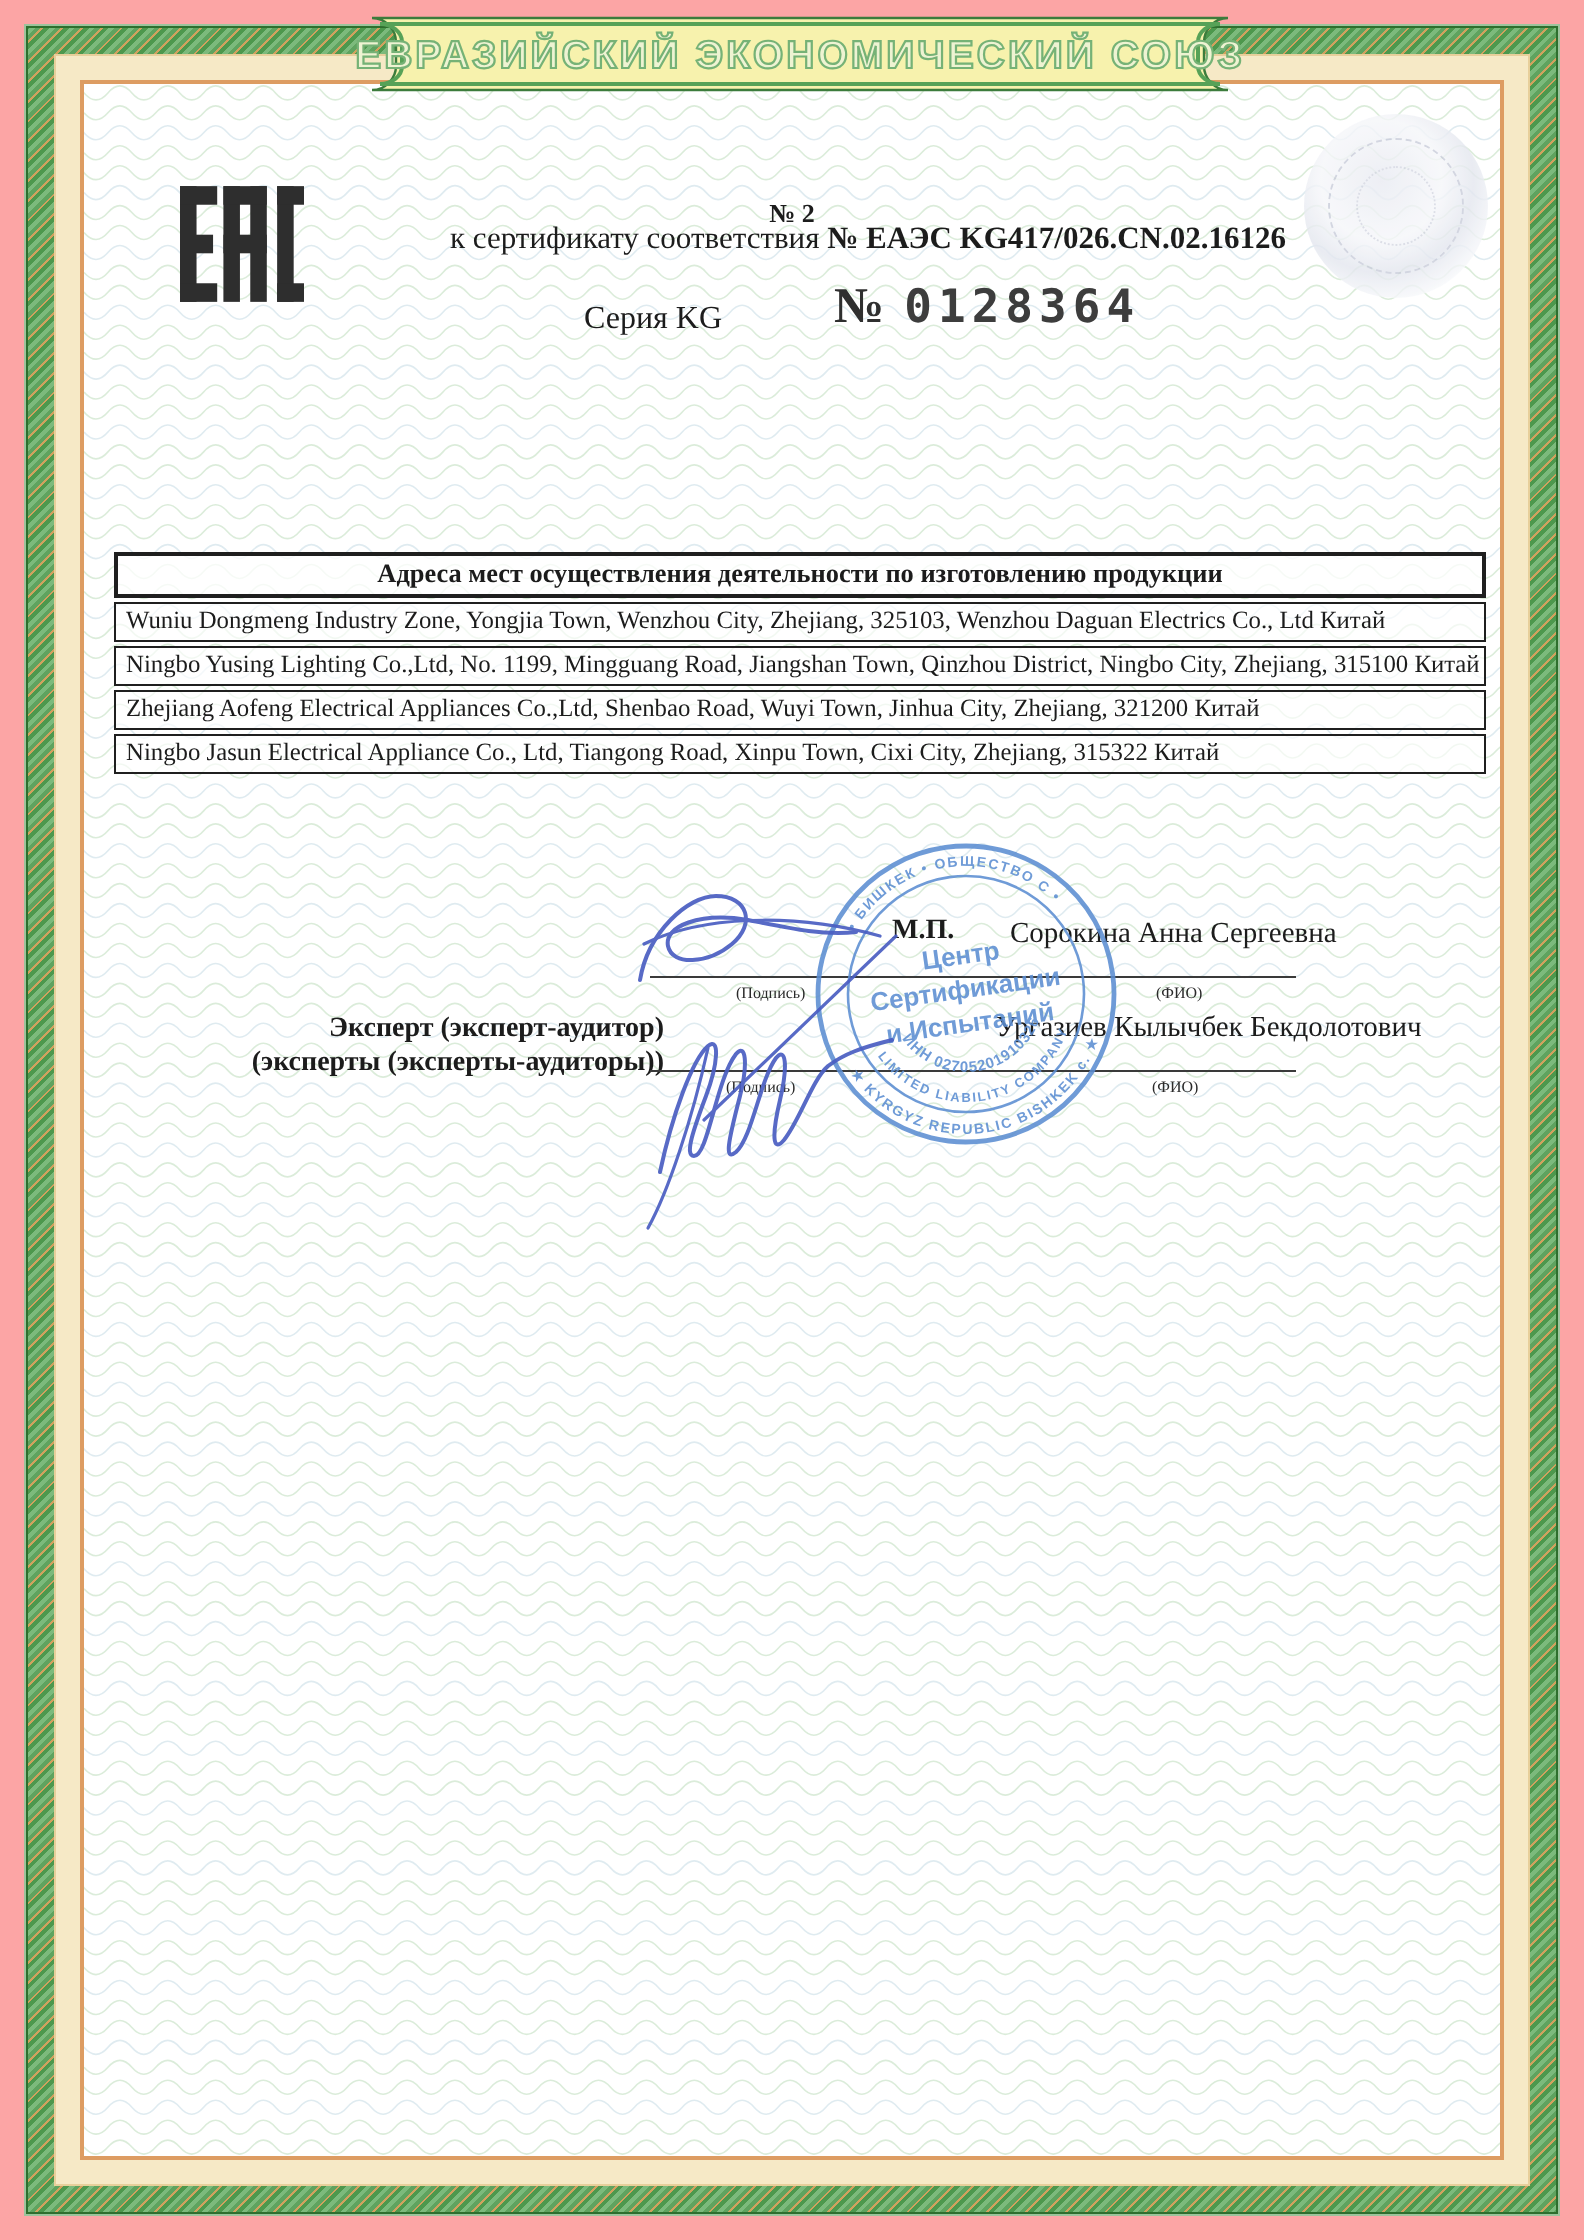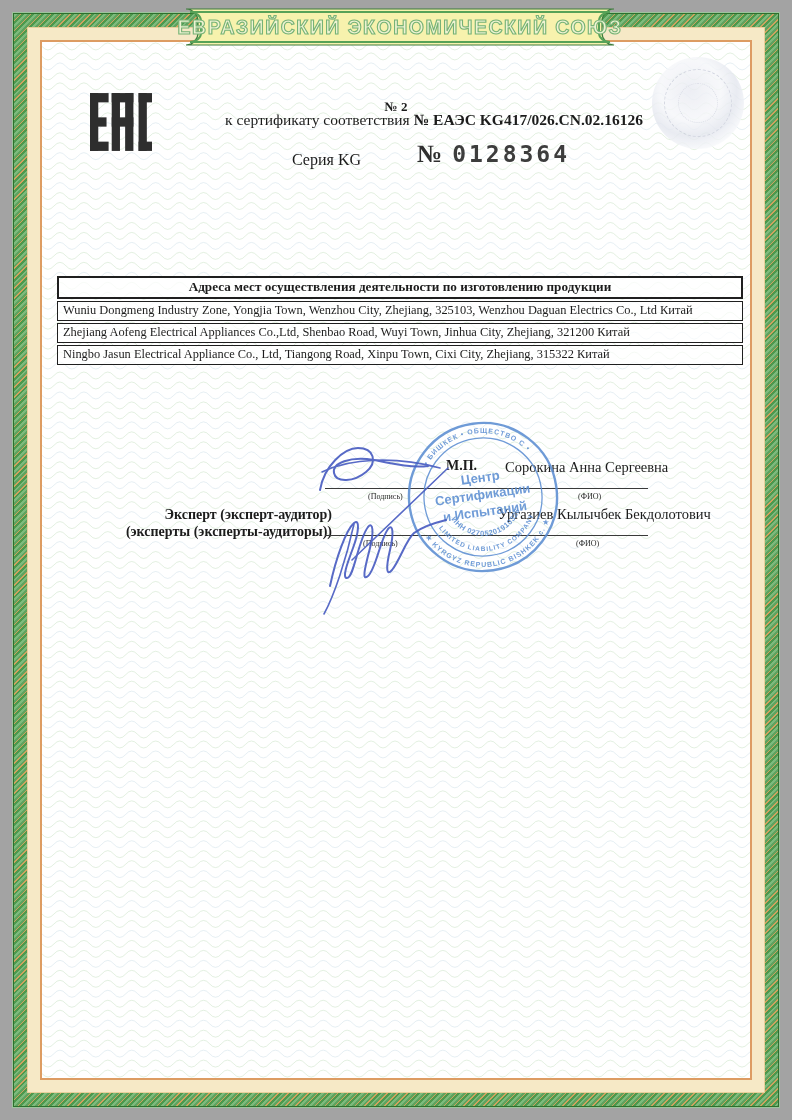--- a/index.html
+++ b/index.html
@@ -1,16 +1,16 @@
 <!DOCTYPE html>
 <html><head>
 <meta charset="utf-8">
 <style>
   html,body{margin:0;padding:0;background:#ffffff;}
-  #page{position:relative;width:792px;height:1120px;background:#a3a3a3;overflow:hidden;
+  #page{position:relative;width:792px;height:1120px;background:#fca5a5;overflow:hidden;
         font-family:"Liberation Serif","DejaVu Serif",serif;color:#1c1c1c;}
   
   .frame-green{position:absolute;inset:13px;
       background:repeating-linear-gradient(135deg,#4d984d 0 2px,#7cba7c 2px 4px,#5fa35f 4px 6px,#cfa25e 6px 7px);
       box-shadow:inset 0 0 0 1px #2e6f2e, 0 0 0 1px #9cc49c;}
   .frame-cream{position:absolute;inset:27px;background:#f6e9c6;
       box-shadow:inset 0 0 0 1px #e7cf9b;}
   .frame-inner{position:absolute;inset:40px;border:2px solid #dd9c62;background:#ffffff;overflow:hidden;}
   .guilloche{position:absolute;left:0;top:0;width:100%;height:100%;}
   
@@ -206,20 +206,21 @@
   <div class="serial">
     <span class="nsign">№</span>
     <span class="digits">0128364</span>
   </div>
 
   <div class="holo"></div>
 
   <div class="addr">
     <div class="addr-head">Адреса мест осуществления деятельности по изготовлению продукции</div>
     <div class="addr-row">Wuniu Dongmeng Industry Zone, Yongjia Town, Wenzhou City, Zhejiang, 325103, Wenzhou Daguan Electrics Co., Ltd Китай</div>
+    <div class="addr-row">Ningbo Yusing Lighting Co.,Ltd, No. 1199, Mingguang Road, Jiangshan Town, Qinzhou District, Ningbo City, Zhejiang, 315100 Китай</div>
     <div class="addr-row">Zhejiang Aofeng Electrical Appliances Co.,Ltd, Shenbao Road, Wuyi Town, Jinhua City, Zhejiang, 321200 Китай</div>
     <div class="addr-row">Ningbo Jasun Electrical Appliance Co., Ltd, Tiangong Road, Xinpu Town, Cixi City, Zhejiang, 315322 Китай</div>
   </div>
 
   <div class="role role2">
     <div>Эксперт (эксперт-аудитор)</div>
     <div>(эксперты (эксперты-аудиторы))</div>
   </div>
 
   <div class="sigline line1"></div>

